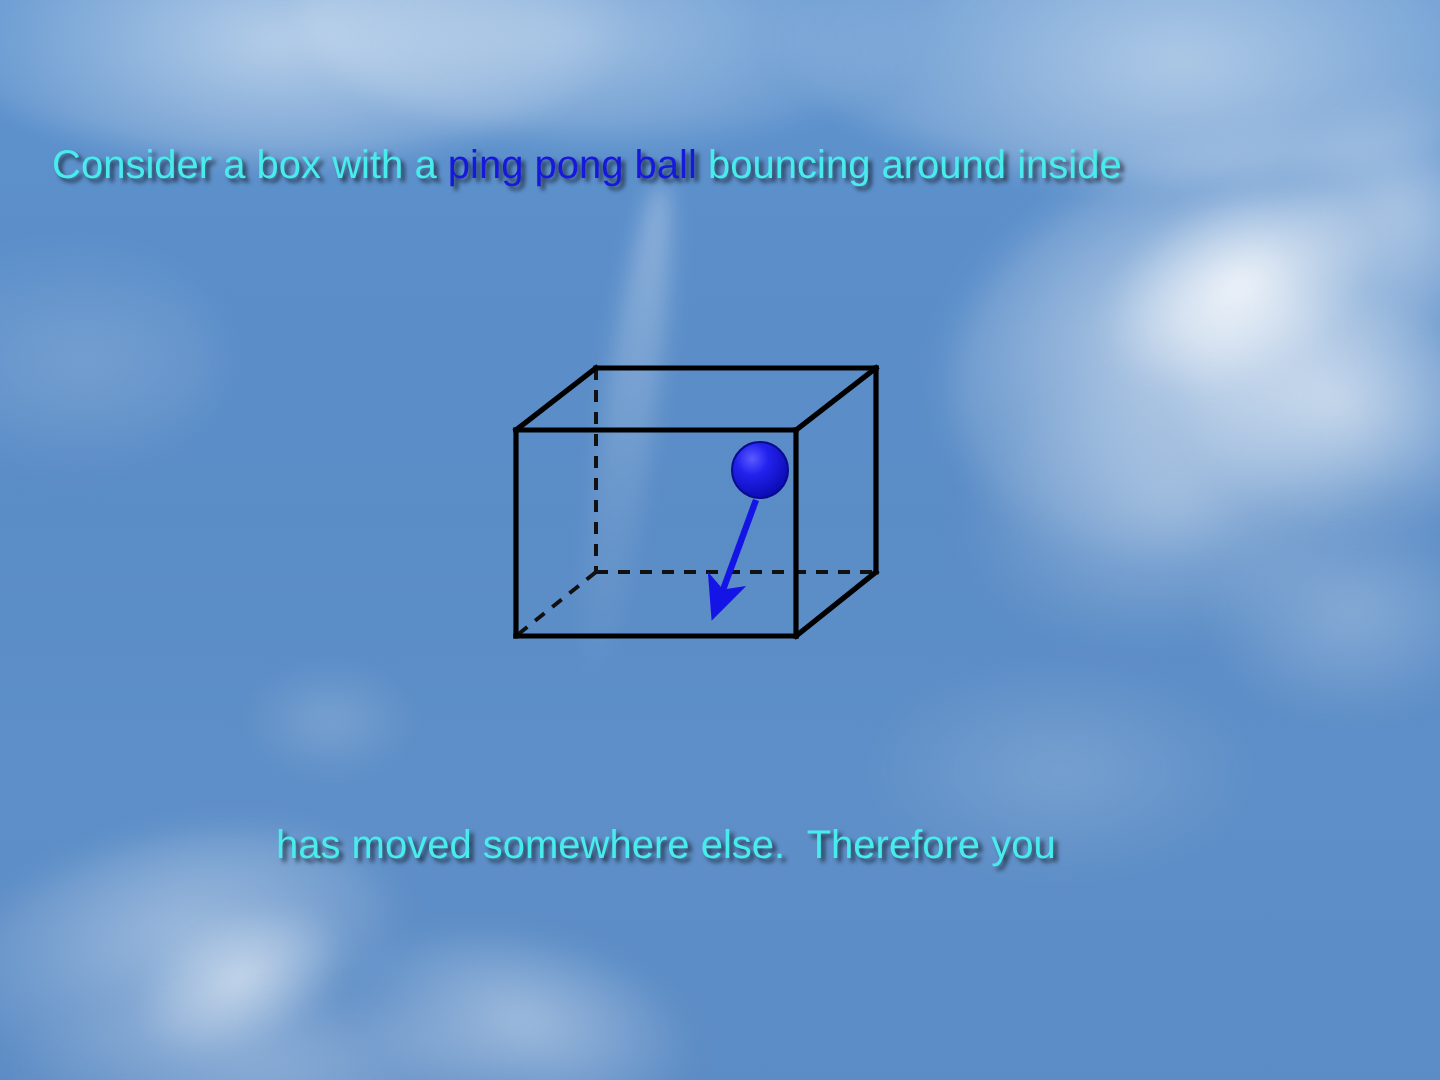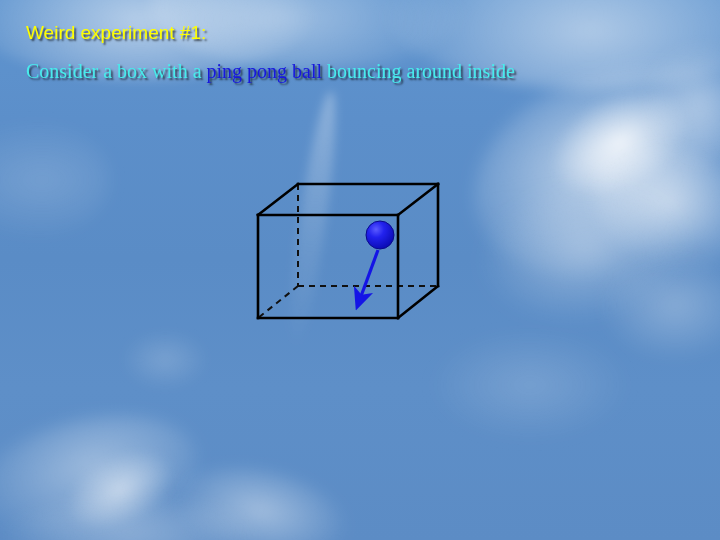--- a/index.html
+++ b/index.html
@@ -107,25 +107,24 @@
   }
   .title-line {
     left: 26px;
     top: 22px;
     font-size: 19px;
     color: #ffff00;
     text-shadow: 2px 2px 2px rgba(0,0,0,.62);
   }
   .sub-line {
     left: 26px;
-    top: 60px;
+    top: 72px;
     font-size: 20px;
     color: #48ecec;
     text-shadow: 2px 2px 2px rgba(0,0,0,.62);
-    font-family: Liberation Serif, serif;
   }
   .hl-blue   { color: #1818dd; }
 
   .body-block {
     left: 138px;
     top: 356px;
     font-size: 20px;
     line-height: 27px;
     color: #48ecec;
     text-shadow: 2px 2px 2px rgba(0,0,0,.62);
@@ -157,21 +156,20 @@
   <div class="cloud c-r6"></div>
   <div class="cloud c-l1"></div>
   <div class="cloud c-m1"></div>
   <div class="cloud c-b1"></div>
   <div class="cloud c-b2"></div>
   <div class="cloud c-b3"></div>
   <div class="cloud c-b4"></div>
   <div class="cloud c-b5"></div>
   <div class="contrail"></div>
 
-  <div class="txt title-line">Weird experiment #1:</div>
 
   <div class="txt sub-line"><span>Consider a box with a </span><span class="hl-blue">ping pong ball</span><span> bouncing around inside</span></div>
 
   <div class="diagram">
     <svg width="240" height="180" viewBox="0 0 240 180">
       <defs>
         <radialGradient id="ballGrad" cx="36%" cy="30%" r="72%">
           <stop offset="0%" stop-color="#5b5bff"></stop>
           <stop offset="40%" stop-color="#2222ee"></stop>
           <stop offset="100%" stop-color="#0b0bb4"></stop>
@@ -205,17 +203,18 @@
         <line x1="158" y1="158" x2="198" y2="126"></line>
       </g>
 
       <line x1="138" y1="90" x2="120" y2="139" stroke="#1414e6" stroke-width="3.2" marker-end="url(#arrowHead)"></line>
 
       <circle cx="140" cy="75" r="14" fill="url(#ballGrad)" stroke="#0a0a8c" stroke-width="1"></circle>
     </svg>
   </div>
 
   <div class="txt body-block">
+    <div>has moved somewhere else.  Therefore you</div>
     
     
   </div>
 
 </div>
 
 </body></html>

